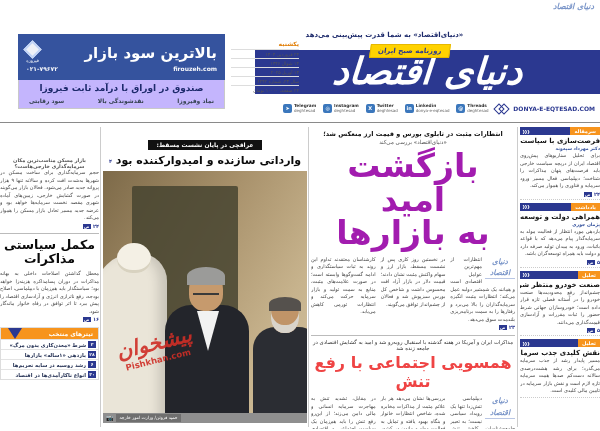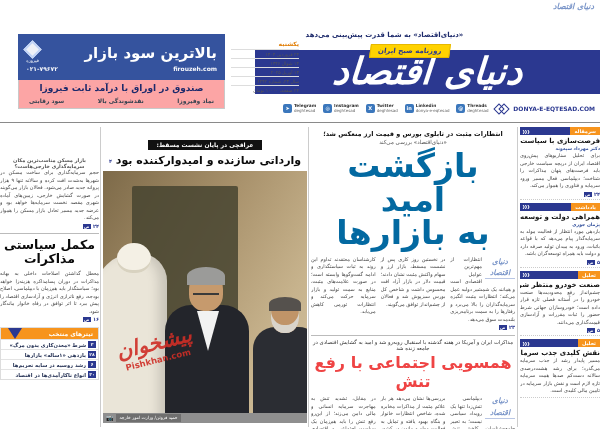--- a/index.html
+++ b/index.html
@@ -28,21 +28,21 @@
   .ad { position:absolute; top:34px; left:18px; width:207px; }
   .ad-blue { background:#35539e; color:#fff; height:46px; padding:3px 8px;
              display:flex; flex-direction:column; justify-content:center; }
   .ad-row1 { display:flex; align-items:center; justify-content:space-between; }
   .ad-title { font-size:15px; font-weight:bold; }
   .ad-logo { display:flex; flex-direction:column; align-items:center; font-size:4.5px; }
   .diamond { width:13px; height:13px; background:#fff; opacity:.92; transform:rotate(45deg);
              border:2px solid #cfe0ff; margin-bottom:2px; }
   .ad-row2 { display:flex; direction:ltr; justify-content:space-between; font-size:6px;
              font-weight:bold; margin-top:2px; opacity:.95; }
-  .ad-white { border:1px solid #c9c9c9; border-top:none; padding:3px 6px 4px; background:#fca5a5; }
+  .ad-white { border:1px solid #c9c9c9; border-top:none; padding:3px 6px 4px; background:#c4b5fd; }
   .ad-sub { color:#1d2a6b; font-size:9px; font-weight:bold; text-align:center; }
   .ad-feats { display:flex; justify-content:space-between; font-size:6px; font-weight:bold;
               color:#33414f; margin-top:4px; padding:0 4px; }
 
   .social { position:absolute; top:99px; right:0; width:322px; height:19px; direction:ltr;
             display:flex; align-items:center; justify-content:space-between; padding:0 5px; }
   .sitem { display:flex; align-items:center; gap:2px; }
   .sicon { width:9px; height:9px; background:#3b77bc; color:#fff; font-size:5px;
            border-radius:2px; display:flex; align-items:center; justify-content:center;
            font-weight:bold; }
@@ -74,21 +74,21 @@
           justify-content:space-between; margin-bottom:2px; }
   .sbar .tab { background:#f7941d; color:#fff; font-size:5px; font-weight:bold;
                padding:0 4px; height:8px; line-height:8px; }
   .sbar .mark { color:#fff; font-size:4px; padding-left:2px; letter-spacing:-1px; }
   .rhead { font-size:7px; font-weight:bold; color:#111; white-space:nowrap; overflow:hidden; }
   .rauth { font-size:4.6px; color:#35539e; font-weight:bold; margin:1px 0; }
 
   
   .kicker { font-size:6.5px; font-weight:bold; text-align:center; color:#111; margin-top:3px; }
   .kicker2 { font-size:5.5px; text-align:center; color:#555; margin-top:1px; }
-  .mainhead { text-align:center; font-weight:bold; color:#0369a1; font-size:33px;
+  .mainhead { text-align:center; font-weight:bold; color:#a21caf; font-size:33px;
               line-height:1.02; margin:4px 0 6px; letter-spacing:-1px; }
   .bodycols { display:flex; gap:5px; }
   .bodycols .bc { flex:1; }
   .scriptlogo { float:right; width:30px; color:#7b96c9; font-size:7.5px; font-style:italic;
                 font-weight:bold; border-bottom:1px solid #b9c6e4; margin:0 0 2px 3px;
                 text-align:center; }
   .cdiv { border-top:1px solid #bbb; margin:5px 0 3px; }
   .s2kicker { font-size:5.3px; text-align:center; color:#333; }
   .s2head { font-size:16px; font-weight:bold; text-align:center; color:#ef4444; margin:2px 0 4px; }
 

